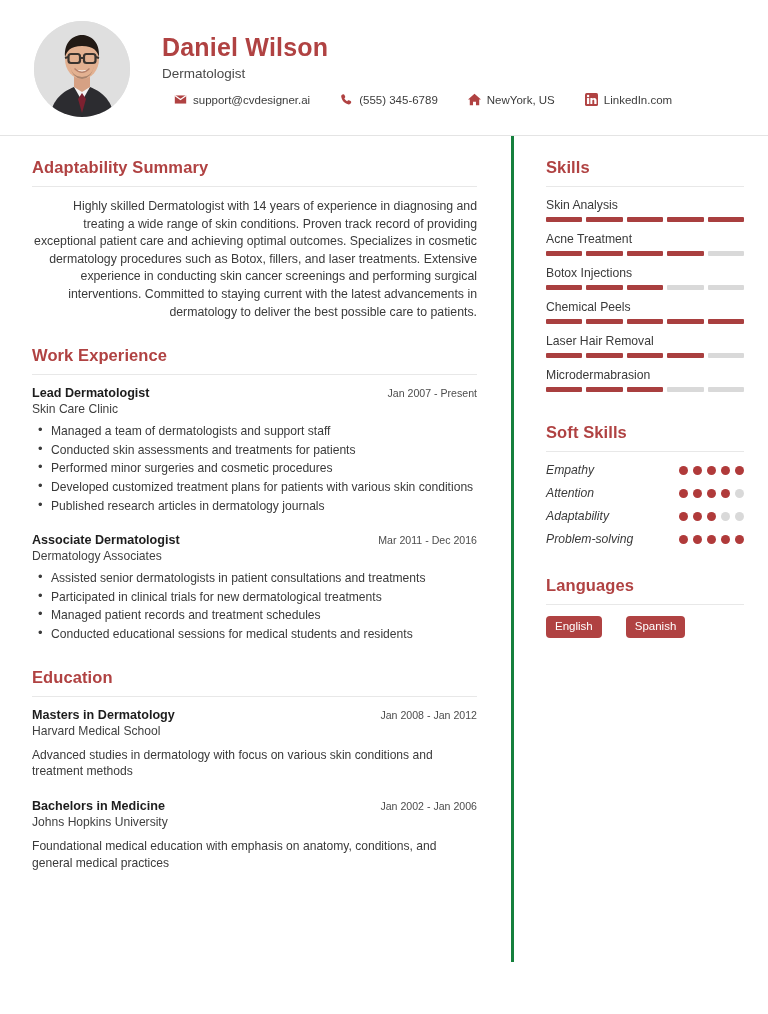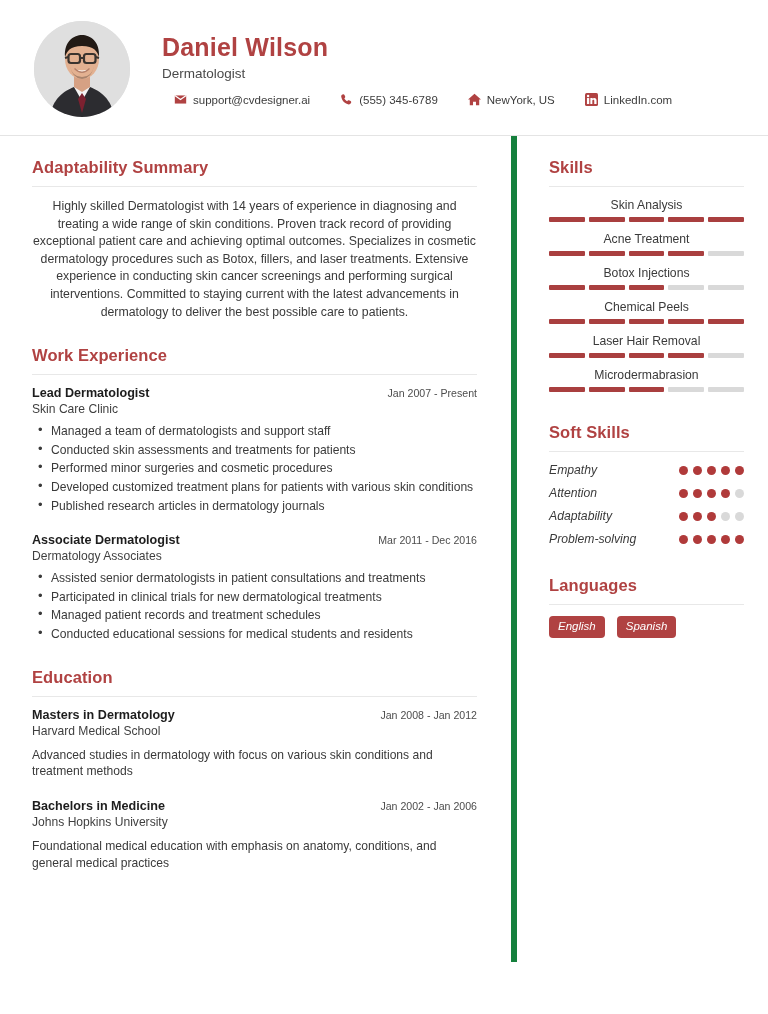--- a/index.html
+++ b/index.html
@@ -81,42 +81,42 @@
     align-items: flex-start;
     height: 878px;
   }
   .col-main {
     width: 511px;
     padding: 22px 34px 0 32px;
   }
   .col-side {
     width: 257px;
     padding: 22px 24px 0 32px;
-    border-left: 6px solid #15803d;
+    border-left: 3px solid #15803d;
     min-height: 840px;
   }
 
   .section { margin-bottom: 4px; }
   .section-title {
     font-size: 16.5px;
     font-weight: bold;
     color: #b04242;
     letter-spacing: .1px;
   }
   .section-rule {
     border-bottom: 1px solid #e8e8e8;
     margin-top: 9px;
     margin-bottom: 11px;
   }
 
   .summary-text {
     font-size: 12.3px;
     line-height: 17.6px;
     color: #3a3a3a;
-    text-align: center;
+    text-align: right;
   }
 
   .entry { margin-bottom: 2px; }
   .entry-head {
     display: flex;
     justify-content: space-between;
     align-items: baseline;
     gap: 28px;
   }
   .entry-role {
@@ -164,21 +164,20 @@
   }
   .entry-spacer { height: 17px; }
   .section-gap { height: 21px; }
 
   
   .skill-row { margin-bottom: 0px; }
   .skill-name {
     font-size: 12.2px;
     color: #3a3a3a;
     margin-bottom: 5px;
-    text-align: center;
   }
   .skill-bar {
     display: flex;
     gap: 4px;
     margin-bottom: 10px;
   }
   .skill-seg {
     flex: 1 1 0;
     height: 5px;
     border-radius: 1px;
@@ -201,21 +200,21 @@
   .dots { display: flex; gap: 5px; }
   .dot {
     width: 9px;
     height: 9px;
     border-radius: 50%;
   }
   .dot.on  { background: #b03a3a; }
   .dot.off { background: #d9d9d9; }
 
   
-  .lang-row { display: flex; flex-wrap: wrap; gap: 12px; font-style: italic; }
+  .lang-row { display: flex; flex-wrap: wrap; gap: 24px; }
   .lang-chip {
     background: #b04242;
     color: #ffffff;
     font-size: 11.5px;
     padding: 4px 9px 5px 9px;
     border-radius: 4px;
     line-height: 1.1;
   }
 </style>
 </head>

